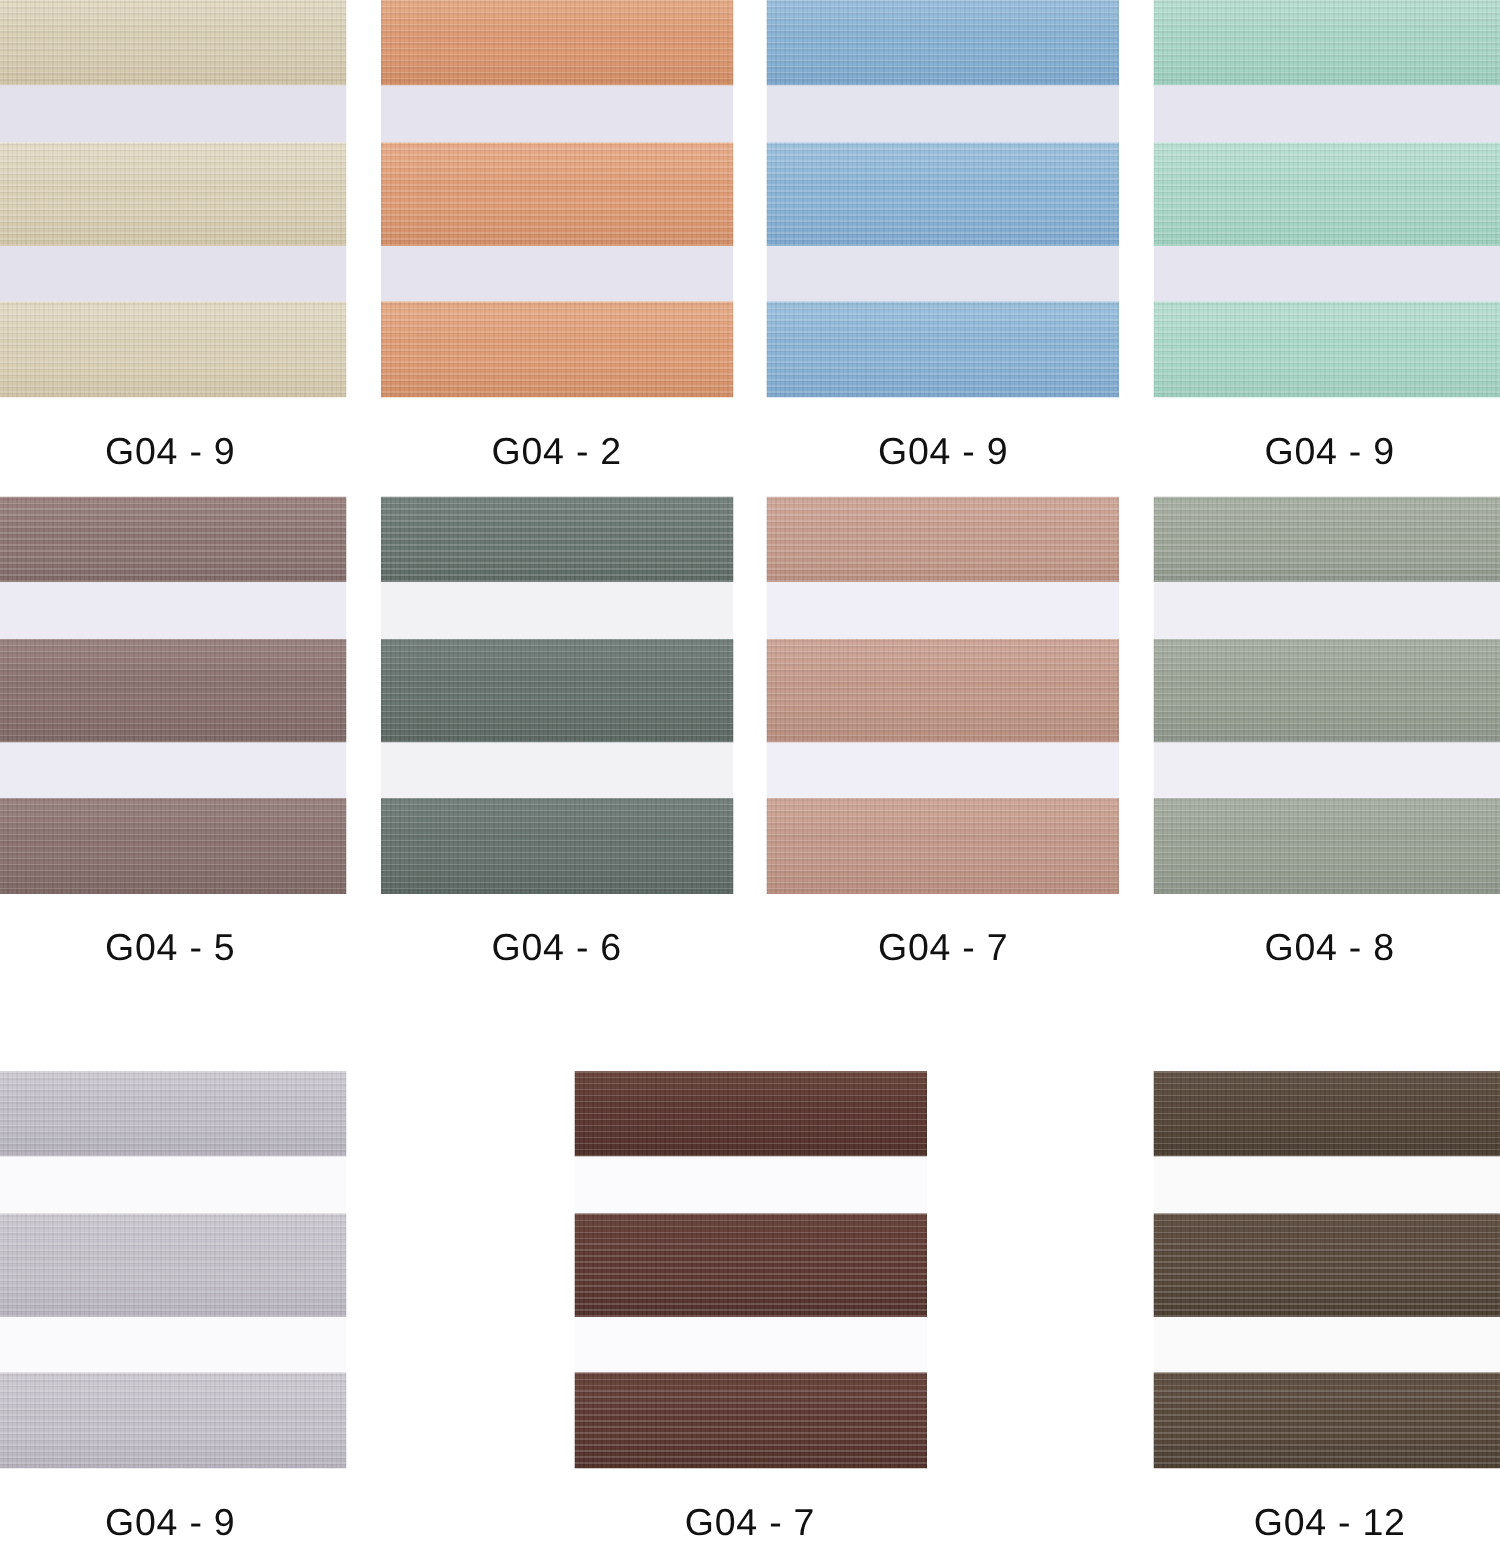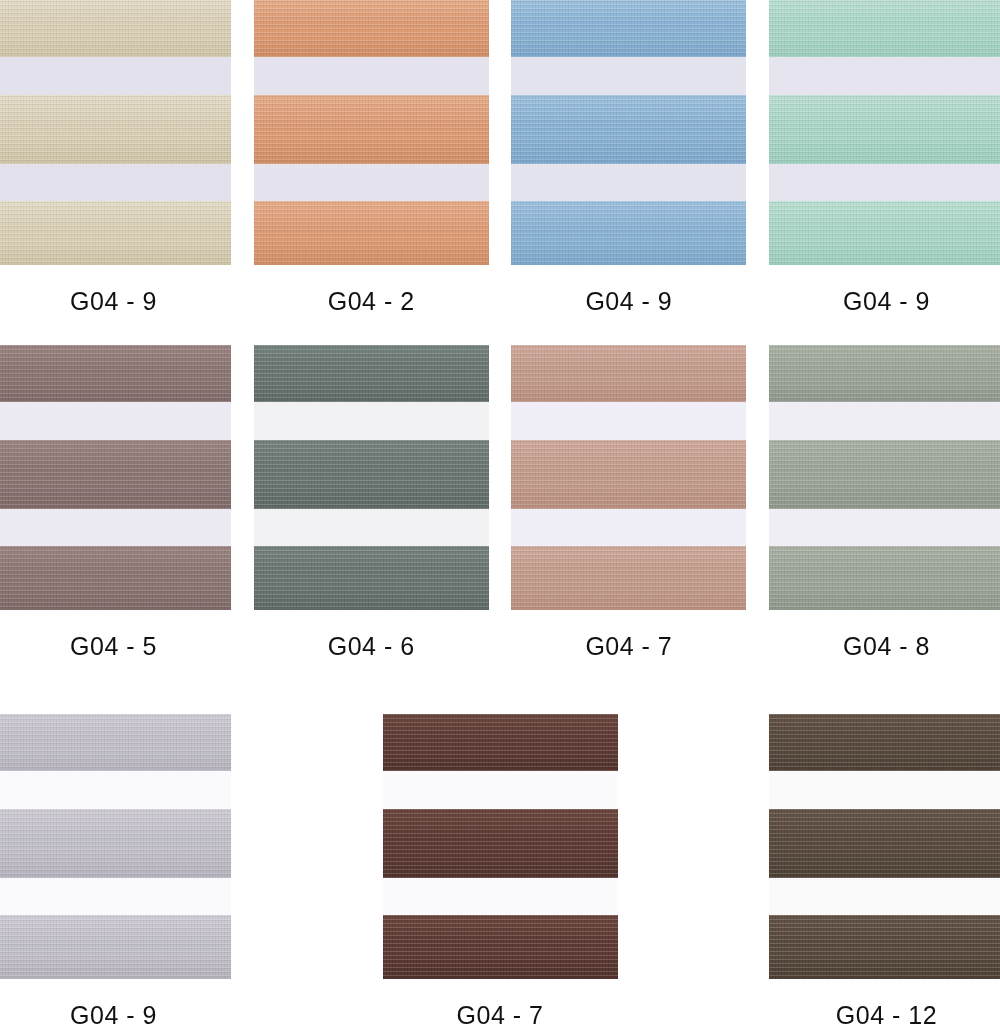--- a/index.html
+++ b/index.html
@@ -23,21 +23,21 @@
   }
 
   .swatch-row {
     position: absolute;
     left: 0;
     width: 1000px;
     display: flex;
     justify-content: space-between;
   }
   .swatch-row.row-1 { top: 0px;   height: 320px; }
-  .swatch-row.row-2 { top: 345px; height: 320px; gap: 11px; }
+  .swatch-row.row-2 { top: 331px; height: 320px; gap: 11px; }
   .swatch-row.row-3 { top: 714px; height: 320px; }
 
   .swatch-cell {
     width: 235px;
     display: flex;
     flex-direction: column;
     align-items: center;
   }
   
   .swatch-cell.col-1 { margin-left: -4px; }

